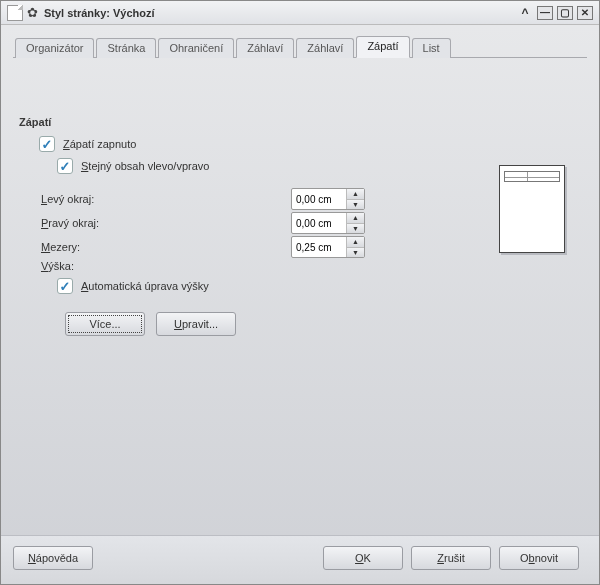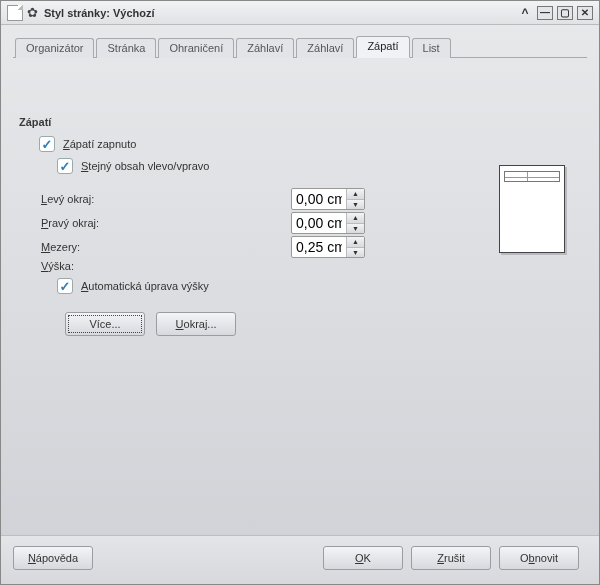--- a/index.html
+++ b/index.html
@@ -152,21 +152,21 @@
     border: 1px solid #999;
     background: #fff;
     height: 22px;
     width: 74px;
     border-radius: 2px;
   }
   .spinner input {
     border: none;
     width: 54px;
     font-family: inherit;
-    font-size: 14px;
+    font-size: 10px;
     padding: 0 4px;
     outline: none;
     background: transparent;
   }
   .spinner .spin-btns {
     width: 18px;
     display: flex;
     flex-direction: column;
     border-left: 1px solid #bbb;
   }
@@ -317,21 +317,21 @@
         </div>
 
         <div class="btn-row">
           <span class="btn dotted">
               <span>V</span>
               <span>íc</span>
               <span class="und" style="text-decoration:none;">e...</span>
             </span>
           <span class="btn">
               <span class="und">U</span>
-              <span>okraj...</span>
+              <span>pravit...</span>
             </span>
         </div>
       </div>
     </div>
 
     <div class="preview-wrap">
       <div class="preview-inner"></div>
     </div>
   </div>
 

